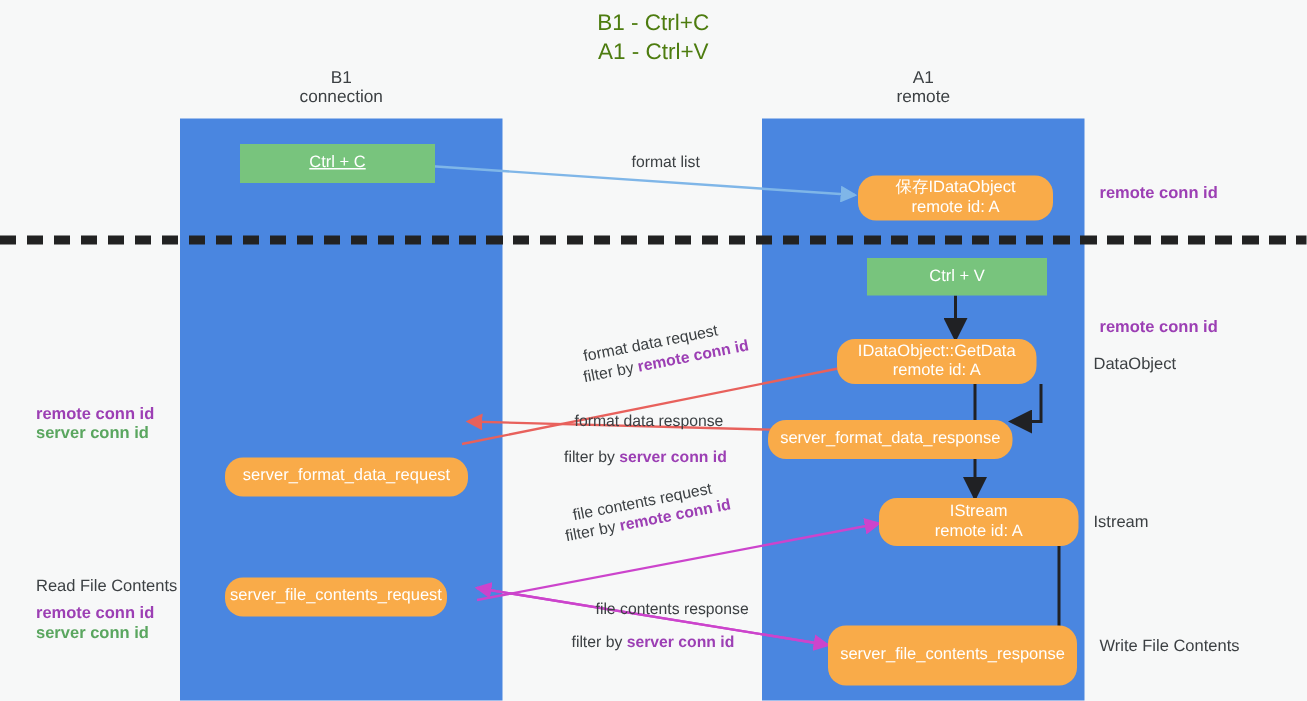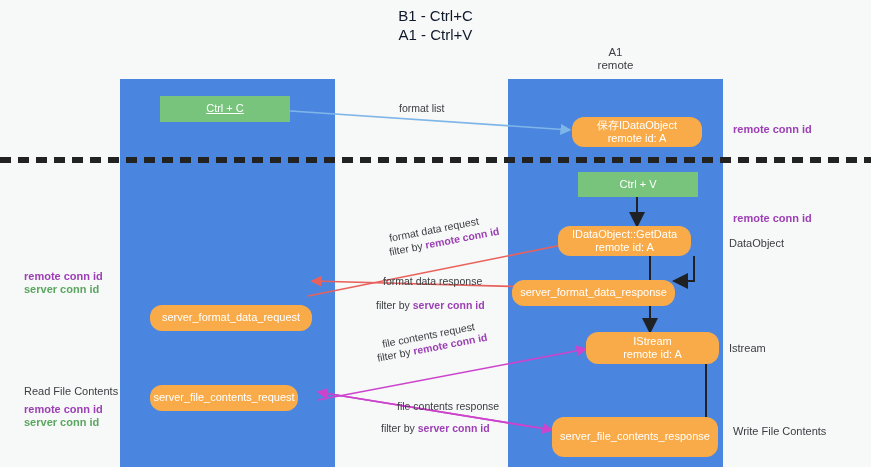--- a/index.html
+++ b/index.html
@@ -28,21 +28,21 @@
     line-height:13px;
     color:#3c4043;
     white-space:pre-line;
   }
   #head-b1 { left:120px; top:46px; width:215px; }
   #head-a1 { left:508px; top:46px; width:215px; }
 
   #title {
     position:absolute; left:0; top:6px; width:871px;
     text-align:center; font-size:15px; line-height:19px;
-    color:#0f172a; white-space:pre-line;
+    color:#4d7c0f; white-space:pre-line;
   }
 
   .node {
     position:absolute;
     display:flex; flex-direction:column;
     align-items:center; justify-content:center;
     color:#ffffff; font-size:11px; line-height:13.5px;
     text-align:center;
     white-space:pre-line;
     z-index:4;
@@ -79,20 +79,22 @@
   svg#wires { position:absolute; left:0; top:0; width:871px; height:467px; z-index:3; }
 </style>
 </head>
 <body>
 
 <div id="stage">
 
   <div id="title">B1 - Ctrl+C
 A1 - Ctrl+V</div>
 
+  <div id="head-b1" class="lane-head">B1
+connection</div>
   <div id="head-a1" class="lane-head">A1
 remote</div>
 
   <div id="lane-b1" class="swimlane"></div>
   <div id="lane-a1" class="swimlane"></div>
 
   <svg id="wires" viewBox="0 0 871 467">
     <defs>
       <marker id="ah-blue" markerWidth="7" markerHeight="7" refX="6" refY="3.5" orient="auto">
         <path d="M0,0 L7,3.5 L0,7 z" fill="#7fb6e8"></path>
@@ -161,21 +163,21 @@
 
   <div class="side-label" style="left:733px; top:424px;">Write File Contents</div>
 
   <div class="side-label purple" style="left:24px; top:269px;">remote conn id</div>
   <div class="side-label green-t" style="left:24px; top:282px;">server conn id</div>
 
   <div class="side-label" style="left:24px; top:384px;">Read File Contents</div>
   <div class="side-label purple" style="left:24px; top:402px;">remote conn id</div>
   <div class="side-label green-t" style="left:24px; top:415px;">server conn id</div>
 
-  <div class="edge-label" style="left:399px; top:102px;">format list</div>
+  <div class="edge-label" style="left:421px; top:102px;">format list</div>
 
   <div class="edge-label rot" style="left:388px; top:232px; transform:rotate(-11deg);">format data request</div>
   <div class="edge-label rot" style="left:388px; top:246px; transform:rotate(-11deg);">
     <span>filter by </span><span class="purple">remote conn id</span>
   </div>
 
   <div class="edge-label" style="left:383px; top:275px;">format data response</div>
   <div class="edge-label" style="left:376px; top:299px;">
     <span>filter by </span><span class="purple">server conn id</span>
   </div>

